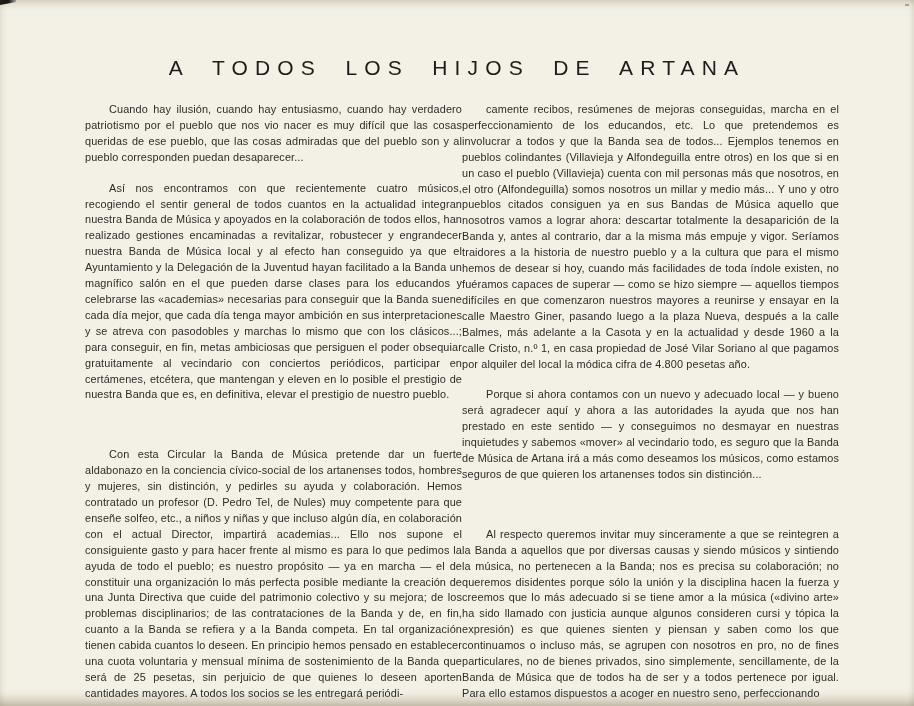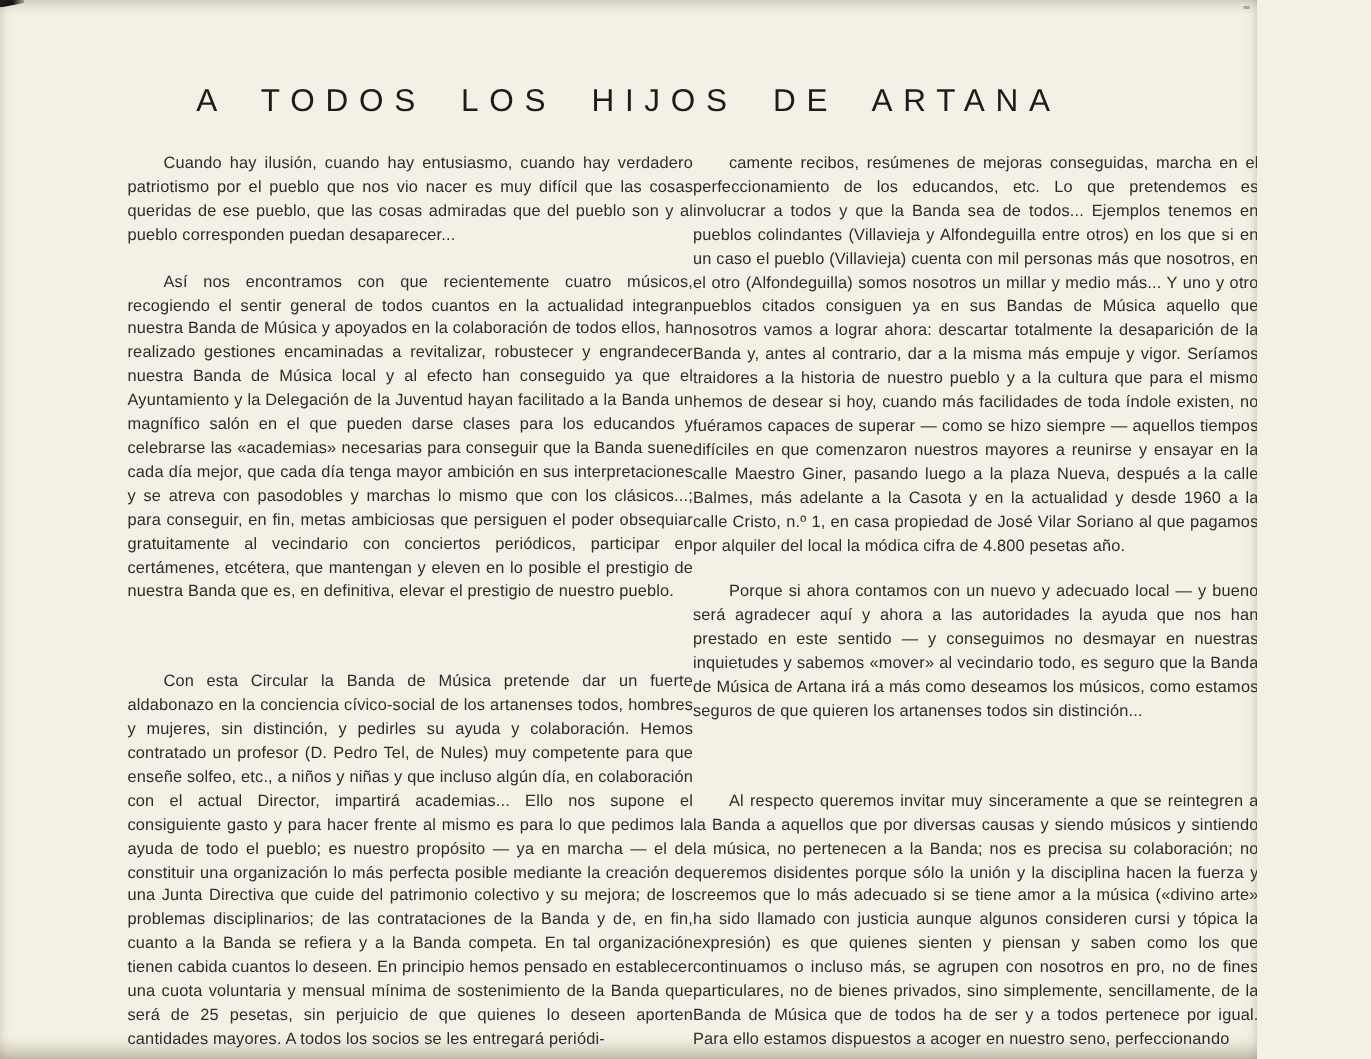--- a/index.html
+++ b/index.html
@@ -10,21 +10,21 @@
   }
   *{margin:0;padding:0;box-sizing:border-box;}
   html,body{width:914px;height:706px;overflow:hidden;}
   body{
     background:var(--paper);
     font-family:"Liberation Sans","DejaVu Sans",sans-serif;
     color:var(--ink);
   }
   .page{
     position:relative;
-    width:838px;height:706px;
+    width:914px;height:706px;
     background:
       linear-gradient(180deg, rgba(150,138,105,.14) 0, rgba(150,138,105,0) 10px),
       linear-gradient(0deg, rgba(150,138,105,.22) 0, rgba(150,138,105,0) 14px),
       var(--paper);
     overflow:hidden;
   }
   .page::after{
     content:"";
     position:absolute;inset:0;
     pointer-events:none;

